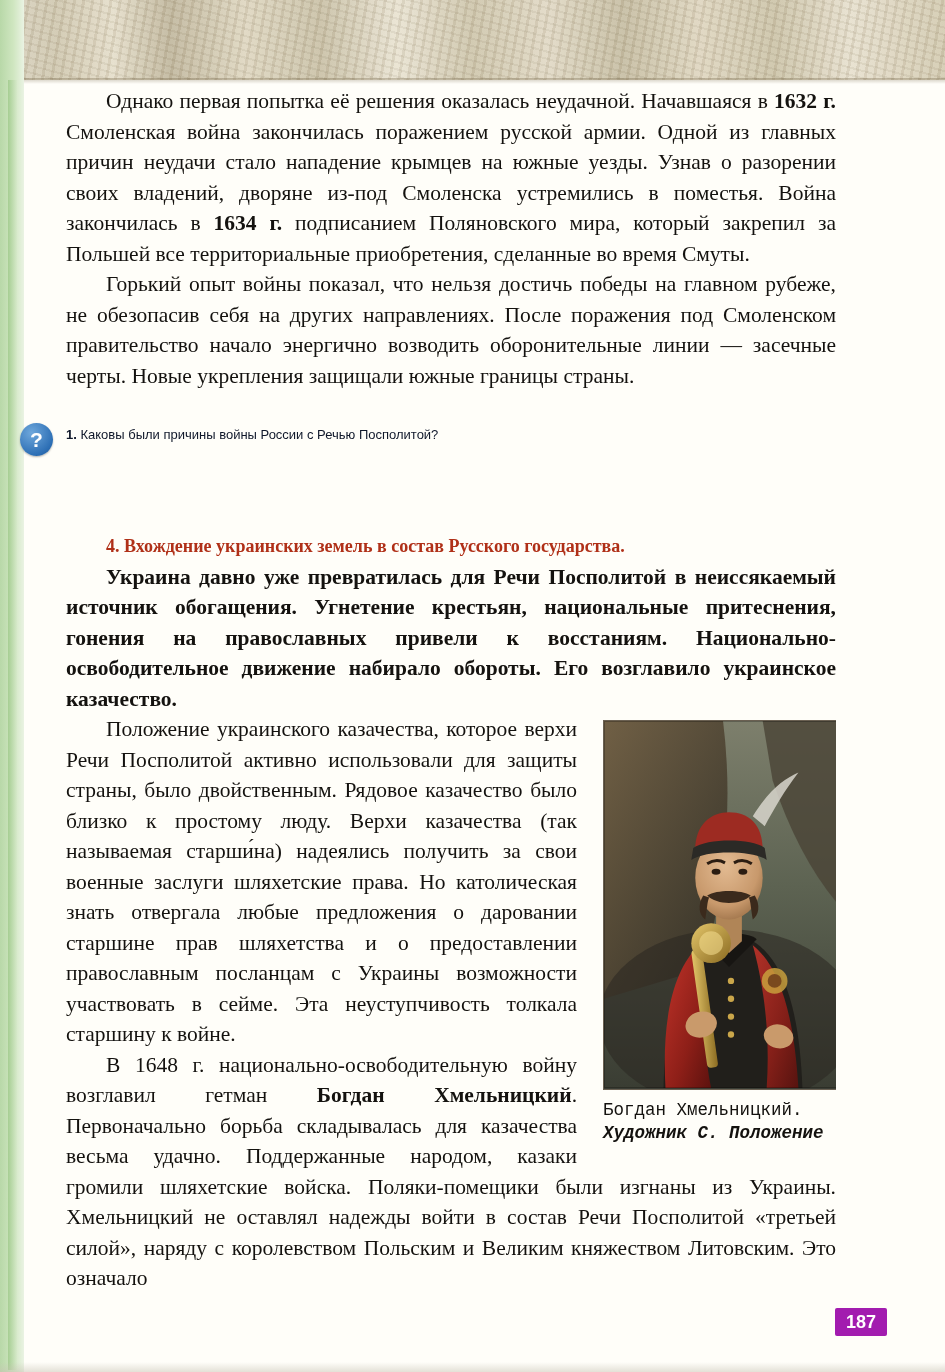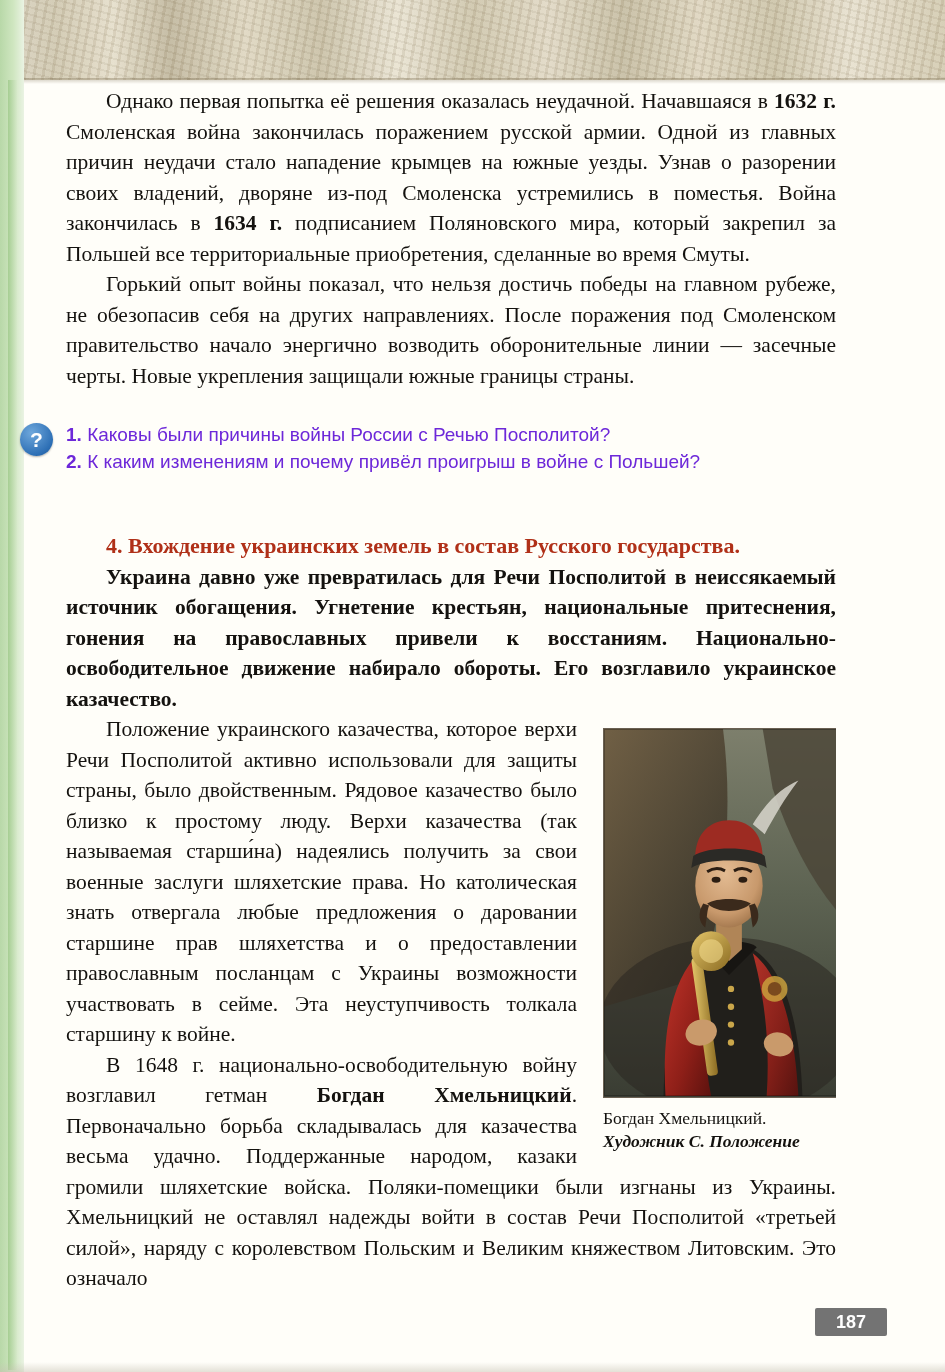--- a/index.html
+++ b/index.html
@@ -104,47 +104,48 @@
     color: #fff;
     font-family: "Liberation Sans", sans-serif;
     font-weight: bold;
     font-size: 21px;
     line-height: 33px;
     text-align: center;
     box-shadow: 0 1px 2px rgba(0,0,0,.3);
   }
   .q-list {
     font-family: "Liberation Sans", sans-serif;
-    font-size: 19px;
+    font-size: 13px;
     line-height: 27px;
-    color: #6d28d9;
+    color: #0f172a;
   }
   .q-list .num { font-weight: bold; }
   .q-item { margin: 0; }
 
   h3.section-head {
-    font-size: 22px;
+    font-size: 18px;
     line-height: 30.5px;
     margin: 34px 0 0 0;
     text-indent: 40px;
     font-weight: bold;
     color: #b03018;
     text-align: justify;
   }
   .sec-para {
     margin-top: 0;
     text-indent: 0;
     font-weight: bold;
   }
 
   
   .figure {
     float: right;
     width: 233px;
-    margin: 14px 0 4px 26px;
+    margin: 6px 0 4px 26px;
+    font-family: Liberation Mono, monospace;
   }
   .figure-frame {
     width: 250px;
     height: 370px;
     border: 1px solid #6a6052;
     box-sizing: border-box;
     overflow: hidden;
     position: relative;
     background: #3a3d35;
   }
@@ -159,23 +160,23 @@
     color: #14120f;
   }
   .caption .artist { font-style: italic; font-weight: bold; }
 
   .flow { overflow: hidden; }
 
   .page-number {
     position: absolute;
     right: 58px;
     bottom: 36px;
-    width: 72px;
+    width: 52px;
     height: 28px;
-    background: #737373;
+    background: #a21caf;
     color: #fff;
     font-family: "Liberation Sans", sans-serif;
     font-weight: bold;
     font-size: 18px;
     line-height: 28px;
     text-align: center;
     border-radius: 2px;
   }
   .bottom-edge {
     position: absolute;
@@ -198,21 +199,20 @@
   <div class="content">
 
     <p class="body">Однако первая попытка её решения оказалась неудачной. Начавшаяся в <span class="b">1632 г.</span> Смоленская война закончилась поражением русской армии. Одной из главных причин неудачи стало нападение крымцев на южные уезды. Узнав о разорении своих владений, дворяне из-под Смоленска устремились в поместья. Война закончилась в <span class="b">1634 г.</span> подписанием Поляновского мира, который закрепил за Польшей все территориальные приобретения, сделанные во время Смуты.</p>
 
     <p class="body cont">Горький опыт войны показал, что нельзя достичь победы на главном рубеже, не обезопасив себя на других направлениях. После поражения под Смоленском правительство начало энергично возводить оборонительные линии — засечные черты. Новые укрепления защищали южные границы страны.</p>
 
     <div class="question-block">
       <div class="q-icon">?</div>
       <div class="q-list">
         <p class="q-item"><span class="num">1.</span> <span>Каковы были причины войны России с Речью Посполитой?</span></p>
-        <p class="q-item"><span class="num">2.</span> <span>К каким изменениям и почему привёл проигрыш в войне с Польшей?</span></p>
       </div>
     </div>
 
     <h3 class="section-head"><span>4.</span> <span>Вхождение украинских земель в состав Русского государства.</span></h3>
     <p class="body sec-para">Украина давно уже превратилась для Речи Посполитой в неиссякаемый источник обогащения. Угнетение крестьян, национальные притеснения, гонения на православных привели к восстаниям. Национально-освободительное движение набирало обороты. Его возглавило украинское казачество.</p>
 
     <div class="flow">
 
       <div class="figure">
         <div class="figure-frame">

